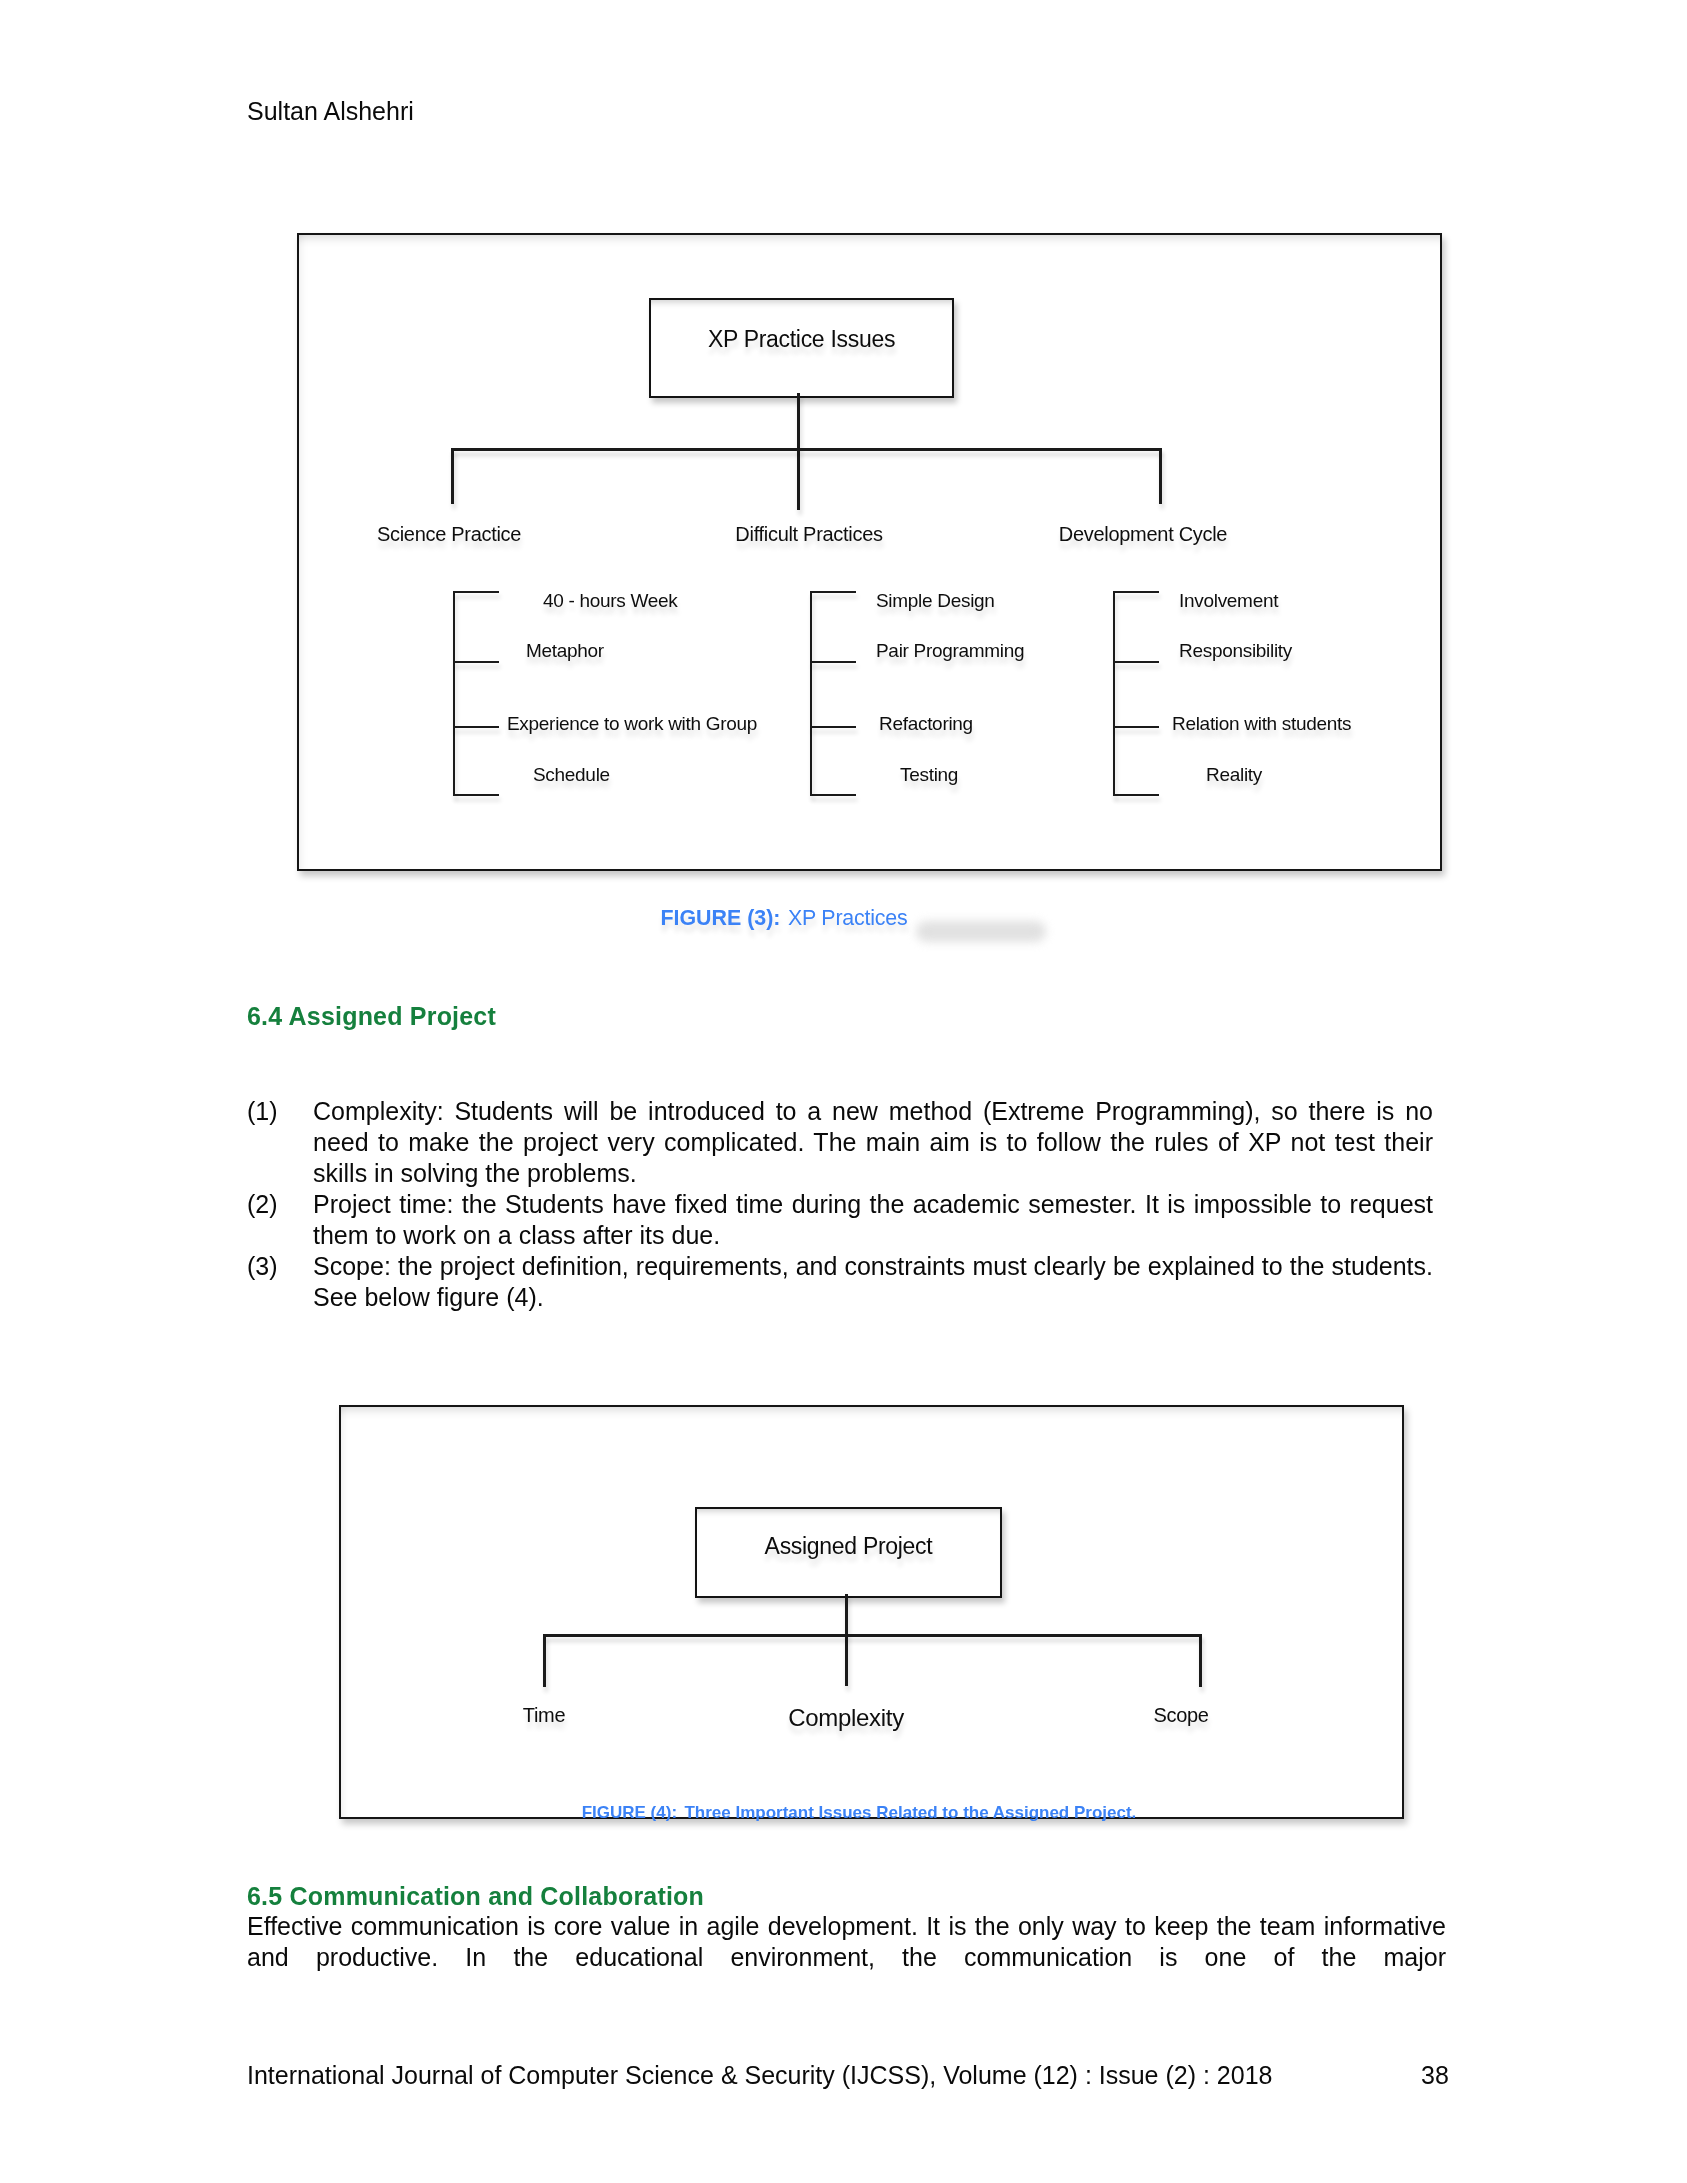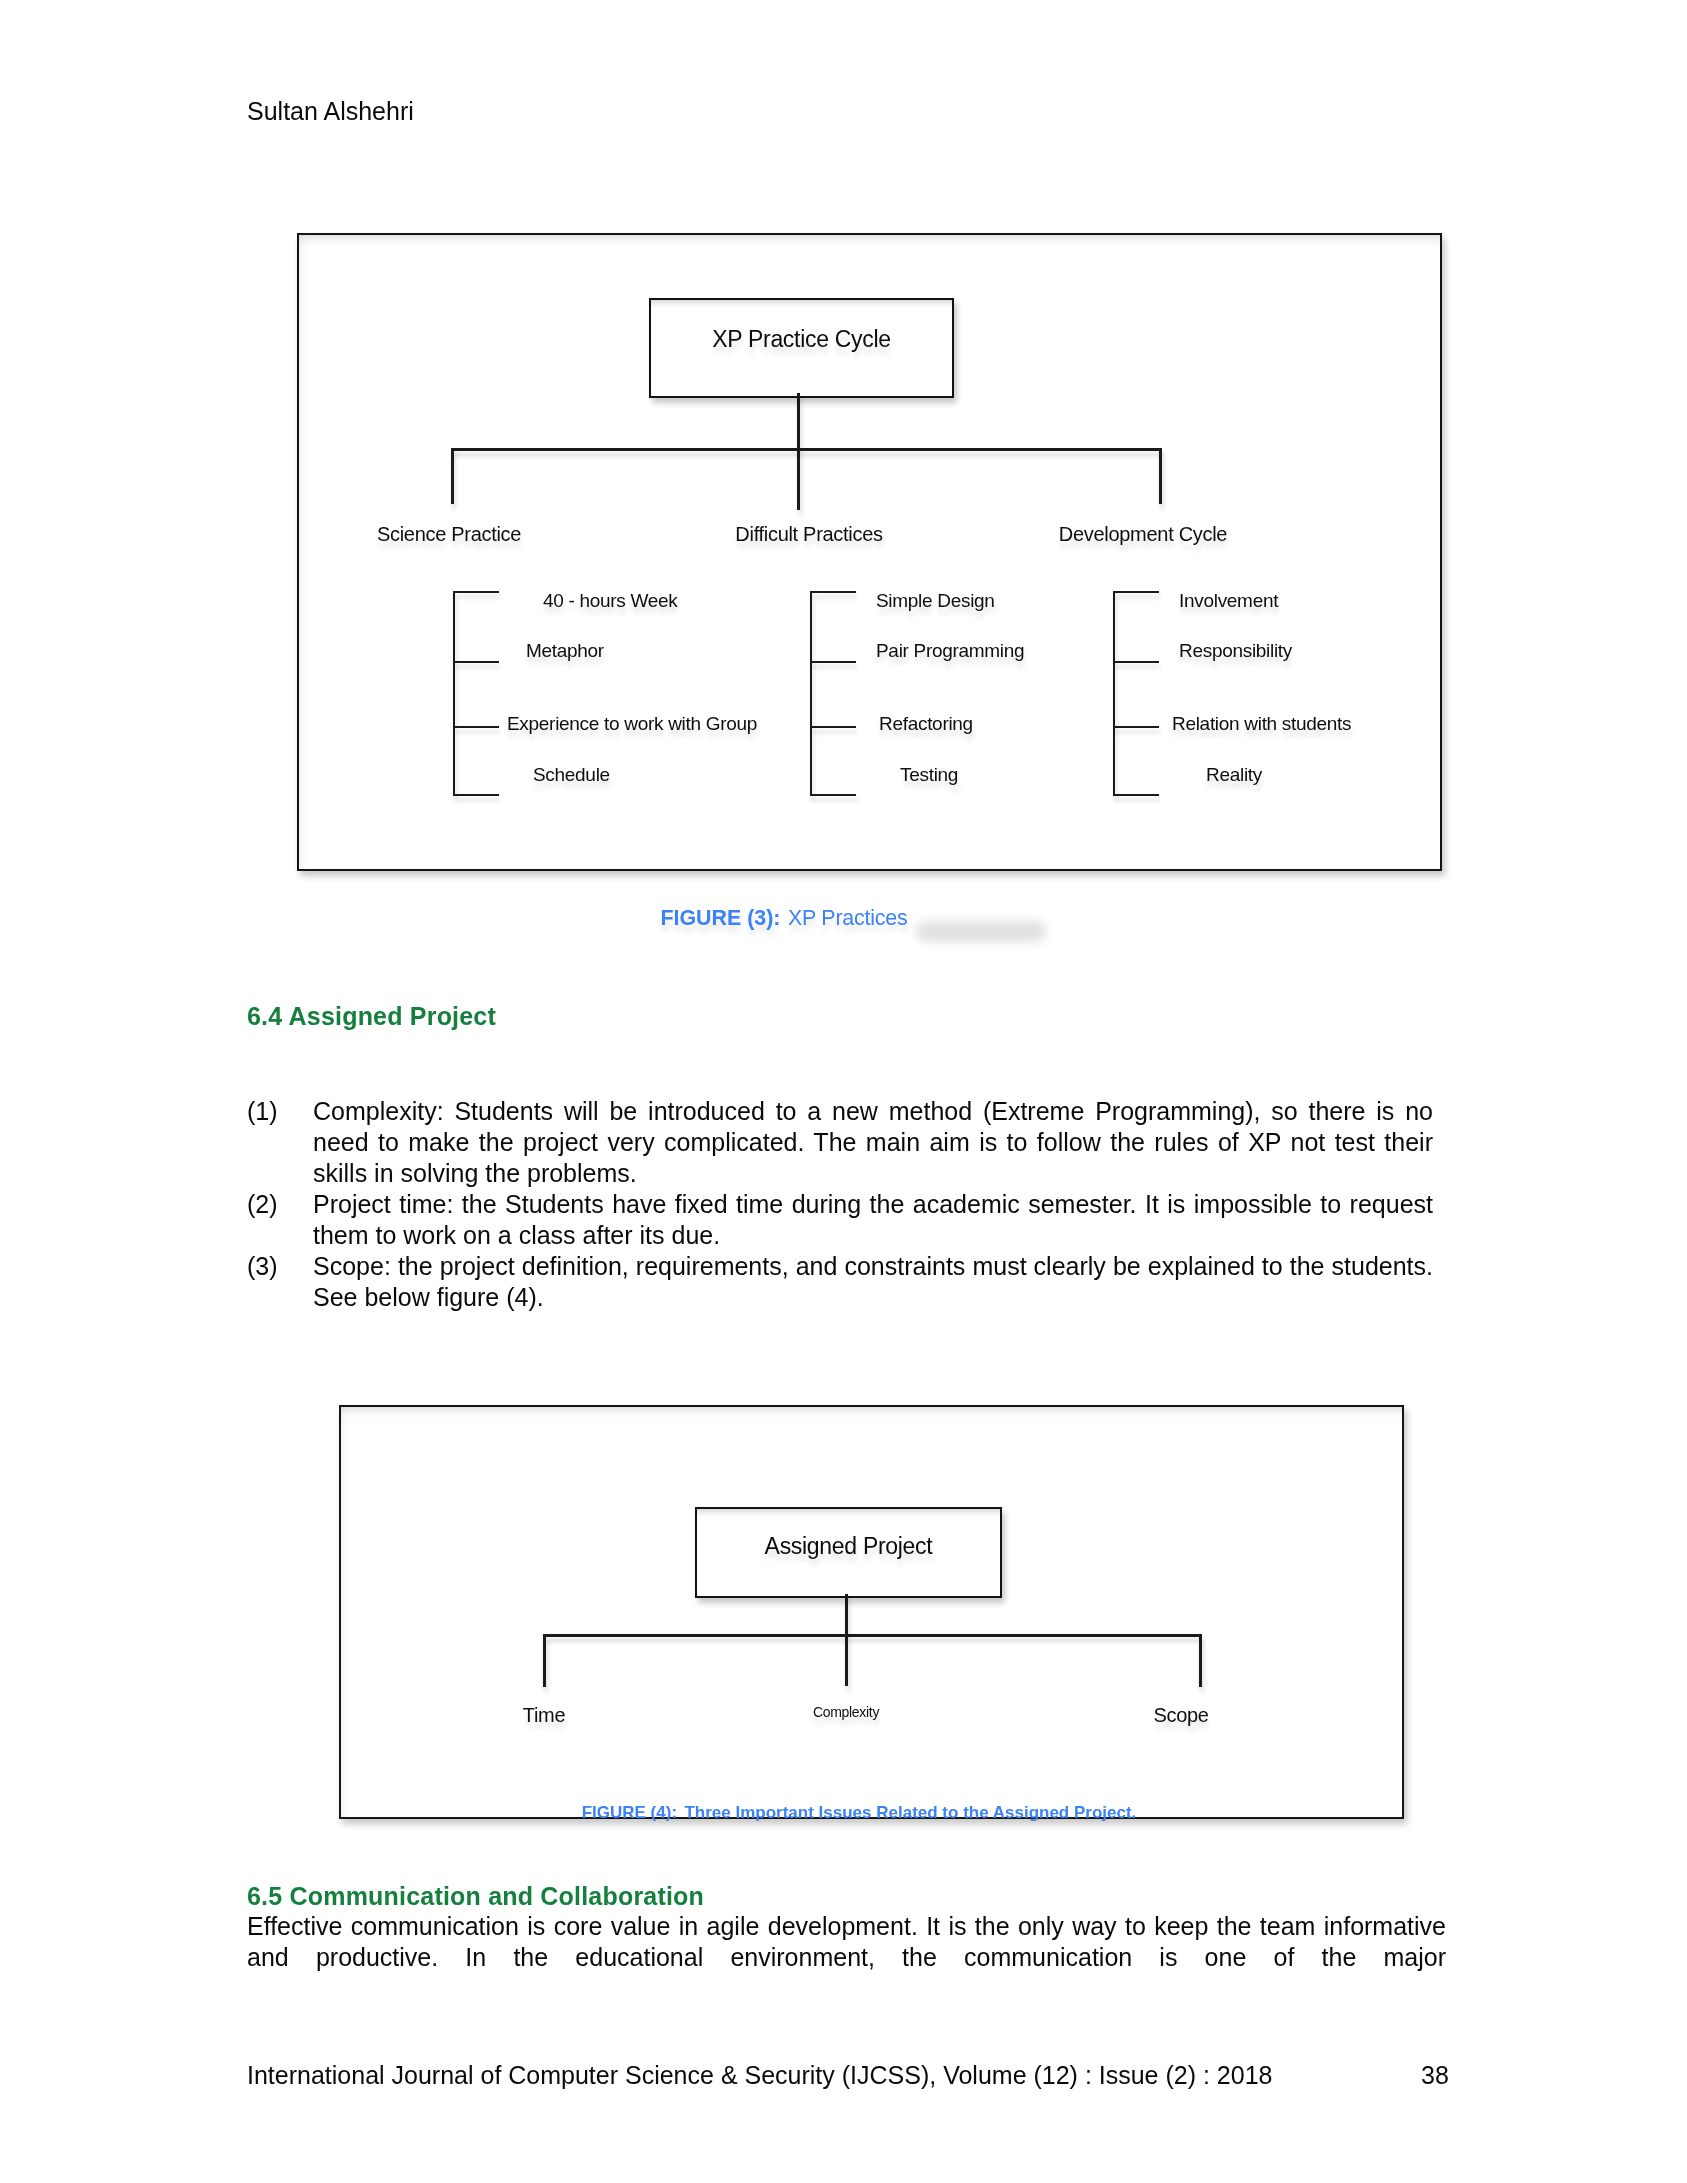--- a/index.html
+++ b/index.html
@@ -43,21 +43,21 @@
 </head>
 <body>
 
 <div class="page">
 
   <div class="abs author" style="left:247px;top:97px;">Sultan Alshehri</div>
 
   <div class="fig-frame" style="left:297px;top:233px;width:1141px;height:634px;">
 
     <div class="node-box" style="left:350px;top:63px;width:301px;height:96px;">
-      <span class="node-title">XP Practice Cycle</span>
+      <span class="node-title">XP Practice Issues</span>
     </div>
 
     <div class="ln" style="left:498px;top:158px;width:2.5px;height:117px;"></div>
     <div class="ln" style="left:152px;top:213px;width:710px;height:2.5px;"></div>
     <div class="ln" style="left:152px;top:213px;width:2.5px;height:56px;"></div>
     <div class="ln" style="left:860px;top:213px;width:2.5px;height:56px;"></div>
 
     <div class="figtext cx" style="left:150px;top:288px;font-size:20px;">Science Practice</div>
     <div class="figtext cx" style="left:510px;top:288px;font-size:20px;">Difficult Practices</div>
     <div class="figtext cx" style="left:844px;top:288px;font-size:20px;">Development Cycle</div>
@@ -120,21 +120,21 @@
     <div class="node-box" style="left:354px;top:100px;width:303px;height:87px;">
       <span class="node-title" style="margin-top:-13px;">Assigned Project</span>
     </div>
 
     <div class="ln" style="left:504px;top:187px;width:2.5px;height:92px;"></div>
     <div class="ln" style="left:202px;top:227px;width:658px;height:2.5px;"></div>
     <div class="ln" style="left:202px;top:227px;width:2.5px;height:53px;"></div>
     <div class="ln" style="left:858px;top:227px;width:2.5px;height:53px;"></div>
 
     <div class="figtext cx" style="left:203px;top:297px;font-size:20px;">Time</div>
-    <div class="figtext cx" style="left:505px;top:297px;font-size:14px;">Complexity</div>
+    <div class="figtext cx" style="left:505px;top:297px;font-size:24px;">Complexity</div>
     <div class="figtext cx" style="left:840px;top:297px;font-size:20px;">Scope</div>
   </div>
 
   <div class="caption caption4" style="left:859px;top:1803px;">
     <b>FIGURE (4):</b><span class="rest">Three Important Issues Related to the Assigned Project.</span>
   </div>
 
   <div class="abs h-sec" style="left:247px;top:1882px;">6.5 Communication and Collaboration</div>
   <div class="abs body-par just-all" style="left:247px;top:1911px;width:1199px;">Effective communication is core value in agile development. It is the only way to keep the team informative and productive. In the educational environment, the communication is one of the major</div>
 

